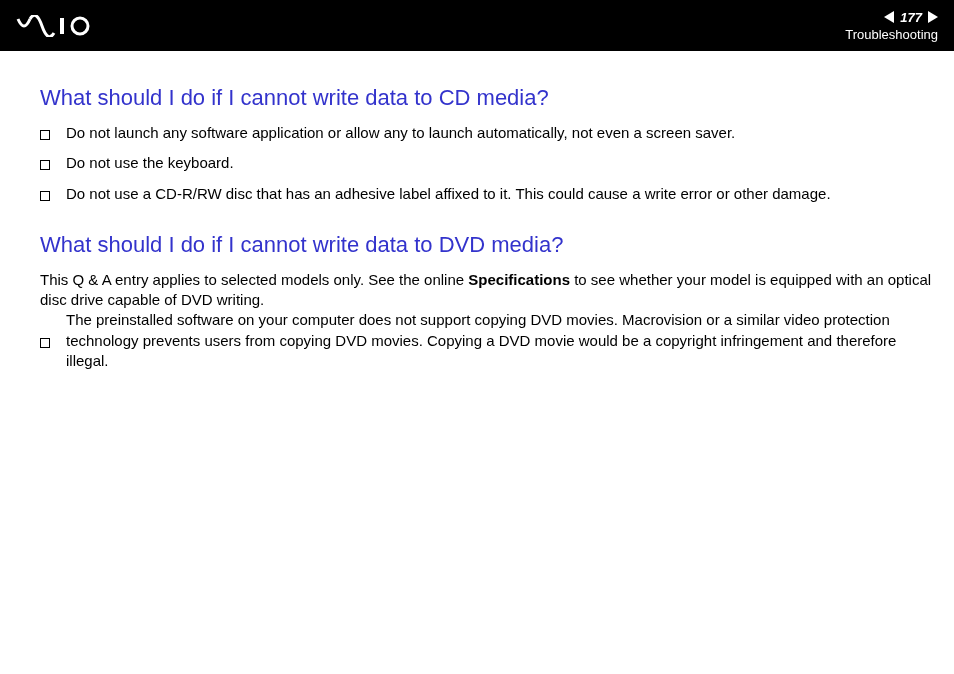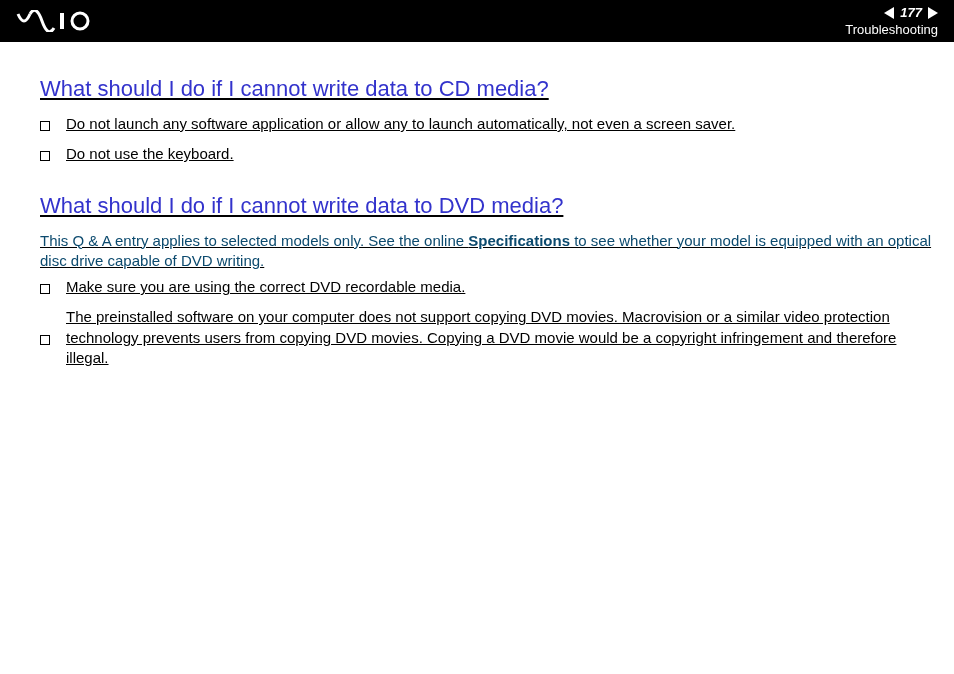--- a/index.html
+++ b/index.html
@@ -9,21 +9,21 @@
     }
     body {
       width: 954px;
       height: 674px;
       font-family: Arial, Helvetica, sans-serif;
       background: #ffffff;
       position: relative;
     }
     .header-bar {
       background: #000000;
-      height: 42px;
+      height: 51px;
       width: 100%;
       display: flex;
       justify-content: space-between;
       align-items: center;
       padding: 0 16px;
     }
     .vaio-logo {
       color: #ffffff;
       display: flex;
       align-items: center;
@@ -59,37 +59,36 @@
       font-weight: bold;
       padding: 0 4px;
     }
     .section-name {
       font-size: 13px;
       font-weight: normal;
       margin-top: 2px;
     }
     .content {
       padding: 20px 14px 20px 40px;
-      text-decoration: underline;
     }
     .heading {
       color: #3333cc;
       font-size: 22px;
       font-weight: normal;
       margin-top: 28px;
       margin-bottom: 12px;
     }
     .heading:first-child {
       margin-top: 14px;
     }
     .body-text {
       font-size: 15px;
       line-height: 1.35;
-      color: #0c4a6e;
-      margin-bottom: 6px;
+      color: #000000;
+      margin-bottom: 0;
     }
     .bullet-list {
       list-style: none;
     }
     .bullet-item {
       display: flex;
       align-items: center;
       margin-bottom: 10px;
       font-size: 15px;
       line-height: 1.35;
@@ -137,30 +136,30 @@
   <h2 class="heading">What should I do if I cannot write data to CD media?</h2>
   <ul class="bullet-list">
     <li class="bullet-item">
       <span class="bullet-marker"></span>
       <span class="bullet-text">Do not launch any software application or allow any to launch automatically, not even a screen saver.</span>
     </li>
     <li class="bullet-item">
       <span class="bullet-marker"></span>
       <span class="bullet-text">Do not use the keyboard.</span>
     </li>
+    <li class="bullet-item">
+      <span class="bullet-marker"></span>
+      <span class="bullet-text">Do not use a CD-R/RW disc that has an adhesive label affixed to it. This could cause a write error or other damage.</span>
+    </li>
   </ul>
 
   <h2 class="heading">What should I do if I cannot write data to DVD media?</h2>
   <p class="body-text">
     <span>This Q &amp; A entry applies to selected models only. See the online </span><span class="bold">Specifications</span><span> to see whether your model is equipped with an optical disc drive capable of DVD writing.</span>
   </p>
   <ul class="bullet-list">
     <li class="bullet-item">
       <span class="bullet-marker"></span>
-      <span class="bullet-text">Make sure you are using the correct DVD recordable media.</span>
-    </li>
-    <li class="bullet-item">
-      <span class="bullet-marker"></span>
       <span class="bullet-text">The preinstalled software on your computer does not support copying DVD movies. Macrovision or a similar video protection technology prevents users from copying DVD movies. Copying a DVD movie would be a copyright infringement and therefore illegal.</span>
     </li>
   </ul>
 
 </div>
 
 </body></html>

